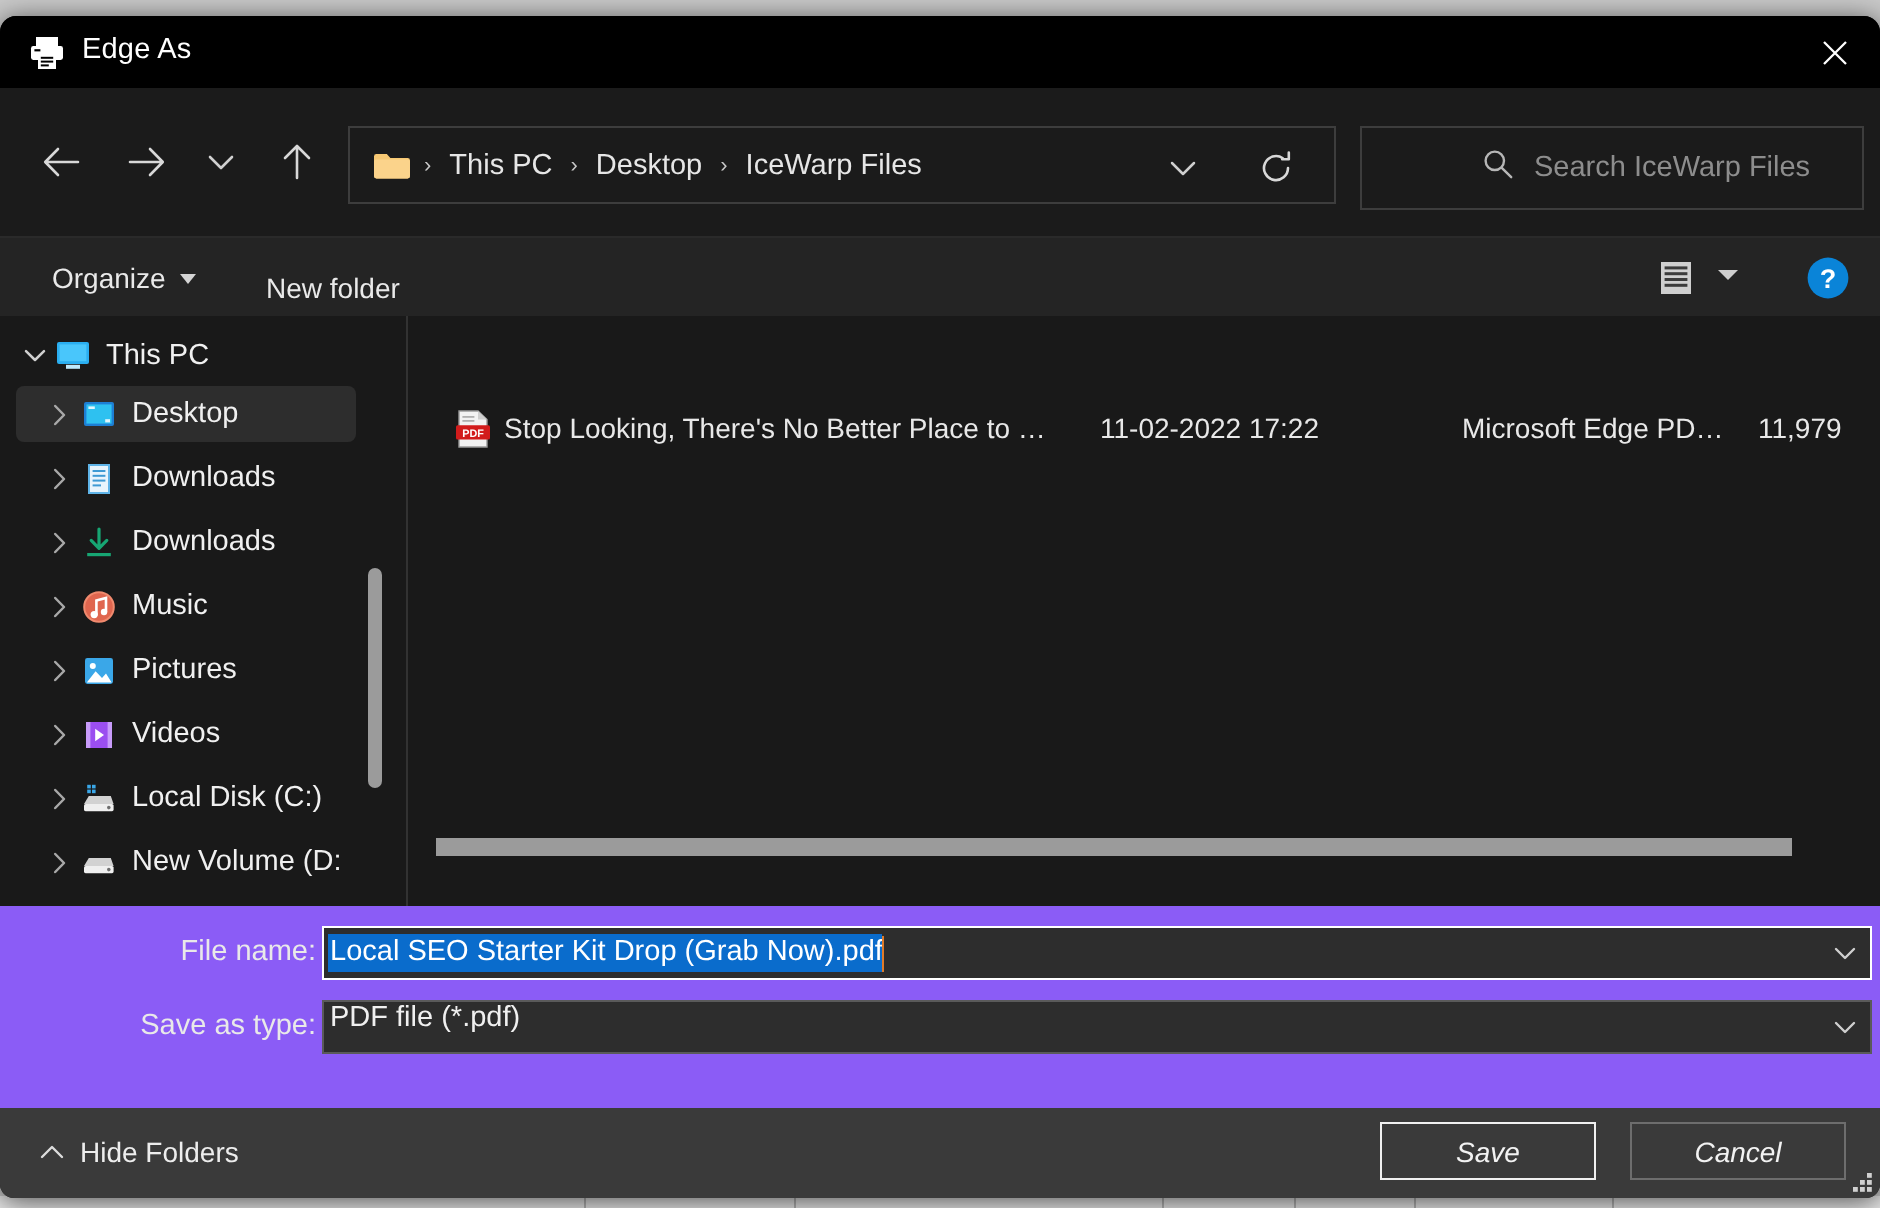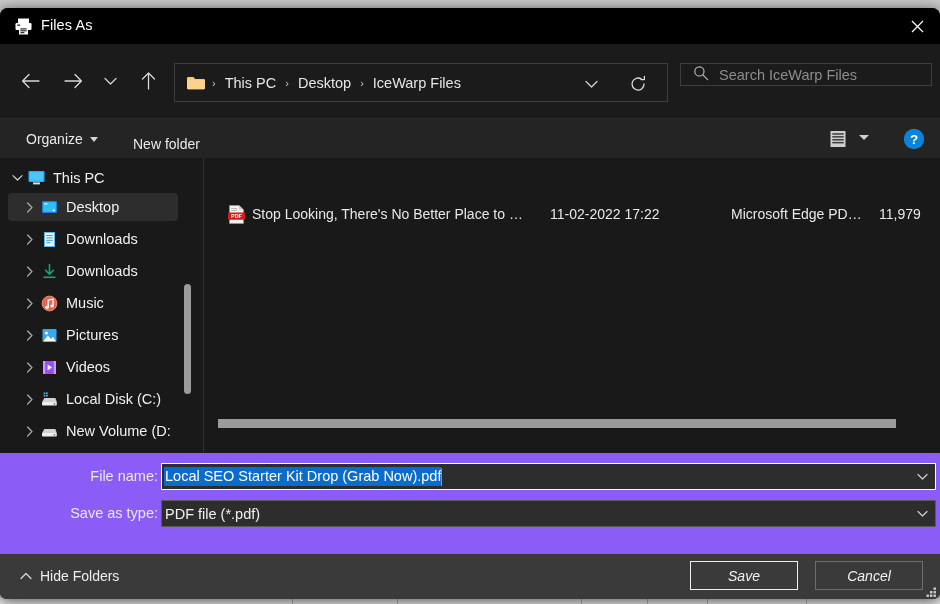--- a/index.html
+++ b/index.html
@@ -136,26 +136,27 @@
     position: absolute;
     right: 16px; top: 7px;
     width: 26px; height: 26px;
     display: flex; align-items: center; justify-content: center;
     cursor: default;
   }
 
   #searchbox {
     position: absolute;
     left: 680px; top: 19px;
-    width: 252px; height: 23px;
+    width: 252px; height: 42px;
     border: 1px solid #3d3d3d;
     background: #1b1b1b;
     box-sizing: border-box;
     display: flex;
     align-items: center;
+    padding-left: 48px;
   }
   #search-icon { margin-left: 12px; flex: none; }
   #search-input {
     flex: 1;
     background: transparent;
     border: none;
     outline: none;
     color: #d8d8d8;
     font-family: "Liberation Sans", sans-serif;
     font-size: 14.5px;
@@ -406,21 +407,20 @@
   }
 
   #filetype-field {
     position: absolute;
     left: 161px; top: 47px;
     width: 775px; height: 27px;
     background: #2d2d2d;
     border: 1px solid #5a5a5a;
     box-sizing: border-box;
     display: flex;
-    align-items: center;
     overflow: hidden;
   }
   #filetype-value {
     font-size: 14.5px;
     color: #f0f0f0;
     margin-left: 3px;
     white-space: nowrap;
   }
   #filetype-arrow {
     position: absolute;
@@ -506,21 +506,21 @@
       <svg width="19" height="19" viewBox="0 0 19 19">
         <rect x="4" y="1.5" width="11" height="4.5" fill="#ffffff"></rect>
         <rect x="1.5" y="6" width="16" height="7" rx="1.2" fill="#ffffff"></rect>
         <rect x="3.2" y="7.6" width="3" height="1.1" fill="#000000"></rect>
         <rect x="5" y="10" width="9" height="7.5" fill="#ffffff"></rect>
         <rect x="6.4" y="11.4" width="6.2" height="1" fill="#000000"></rect>
         <rect x="6.4" y="13.3" width="6.2" height="1" fill="#000000"></rect>
         <rect x="6.4" y="15.2" width="4" height="1" fill="#000000"></rect>
       </svg>
     </div>
-    <div id="title-text">Files As</div>
+    <div id="title-text">Edge As</div>
     <div id="close-button">
       <svg width="13" height="13" viewBox="0 0 13 13">
         <path d="M1 1 L12 12 M12 1 L1 12" stroke="#ffffff" stroke-width="1.15" fill="none"></path>
       </svg>
     </div>
   </div>
 
   <div id="navrow">
 
     <div class="navbtn" id="nav-back">

